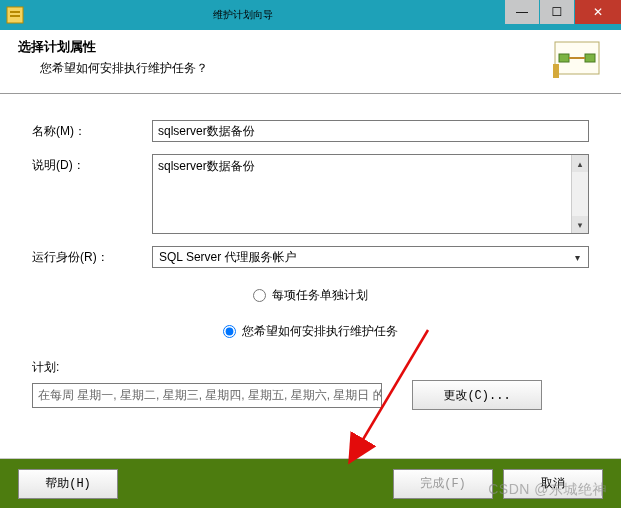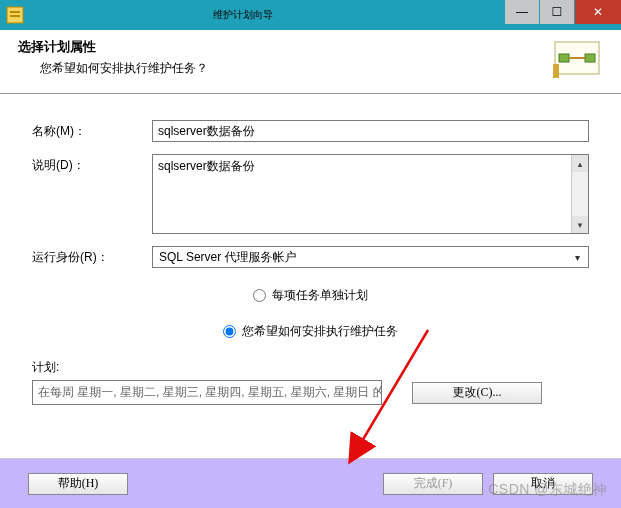--- a/index.html
+++ b/index.html
@@ -137,39 +137,39 @@
     background:#fff;
     padding:3px 5px;
     width:350px;
     color:#666;
     white-space:nowrap;
     overflow:hidden;
   }
   .btn {
     border:1px solid #888;
     background:linear-gradient(#fefefe,#e6e6e6);
-    height:22px;
+    height:30px;
     min-width:100px;
     padding:0 14px;
-    font-family:Liberation Serif, serif;
+    font-family:Liberation Mono, monospace;
     font-size:12px;
     display:inline-flex;align-items:center;justify-content:center;
     cursor:default;
   }
   .btn.disabled { color:#9a9a9a; }
   
   .footer {
     position:absolute;
     left:0;right:0;bottom:0;
     border-top:1px solid #c8c8c8;
-    background:#c4b5fd;
+    background:#4d7c0f;
     height:50px;
     display:flex;align-items:center;
     gap:10px;
-    padding:0 28px;
+    padding:0 18px;
   }
   .footer .spacer{flex:1;}
   
   .arrow-svg{
     position:absolute;
     pointer-events:none;
     left:0;top:0;
   }
   
   .watermark{

